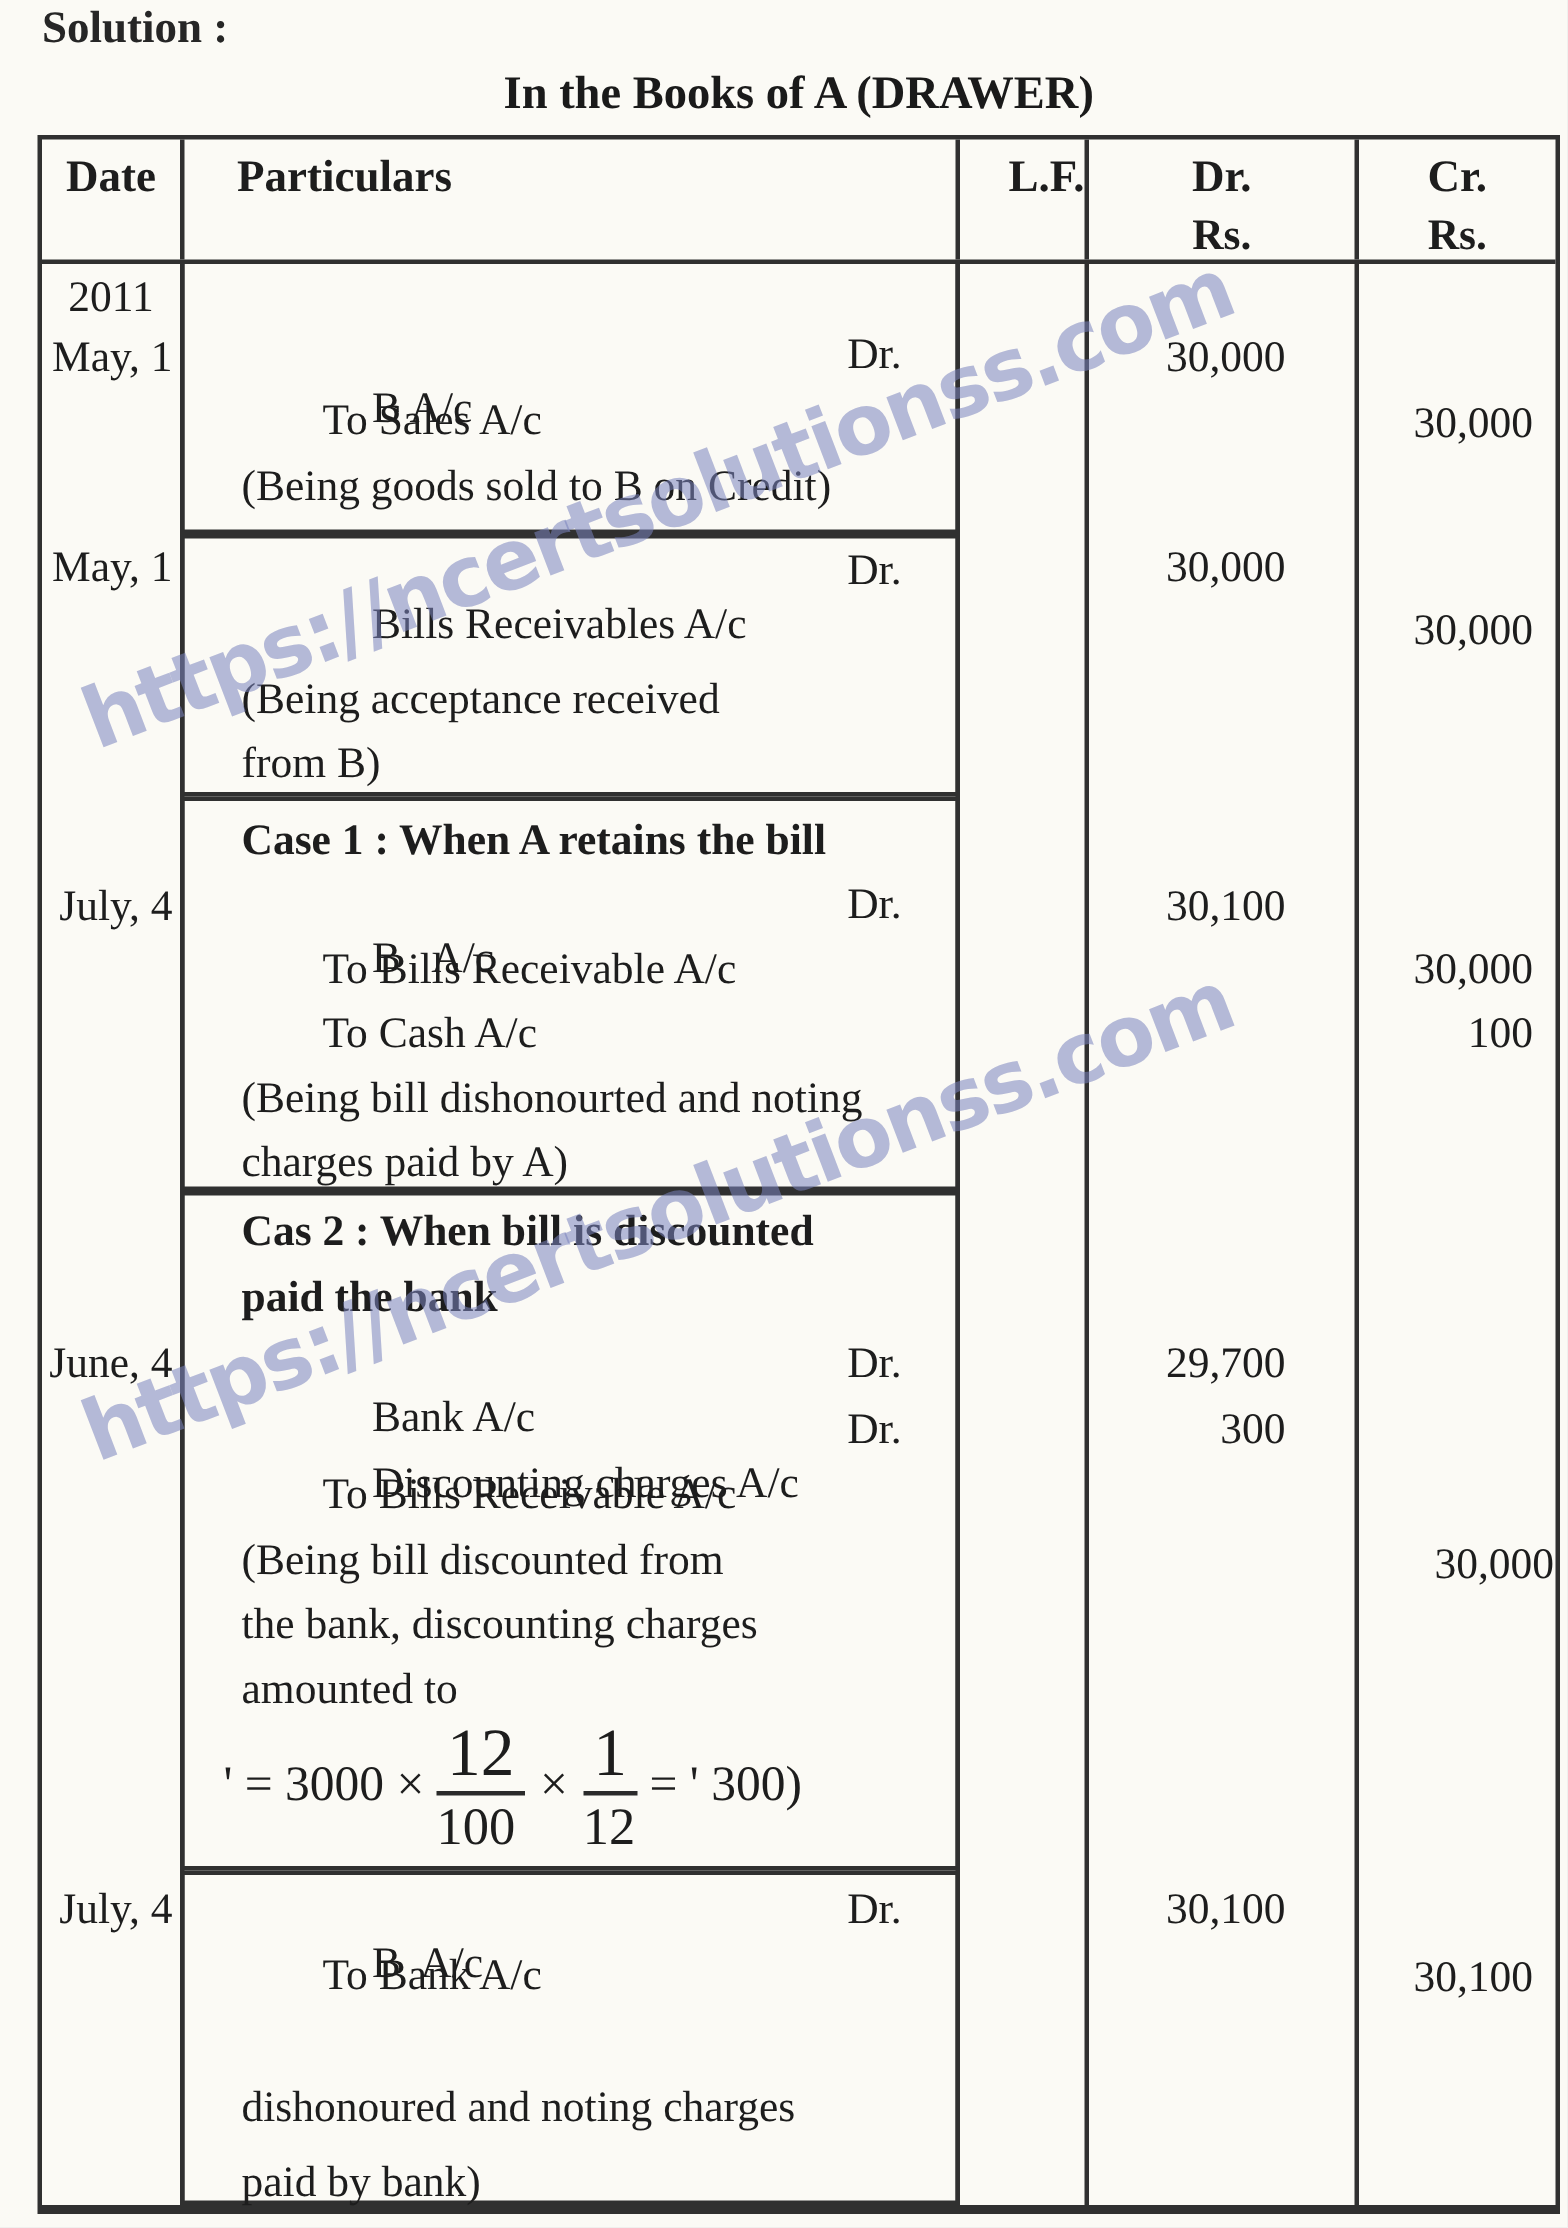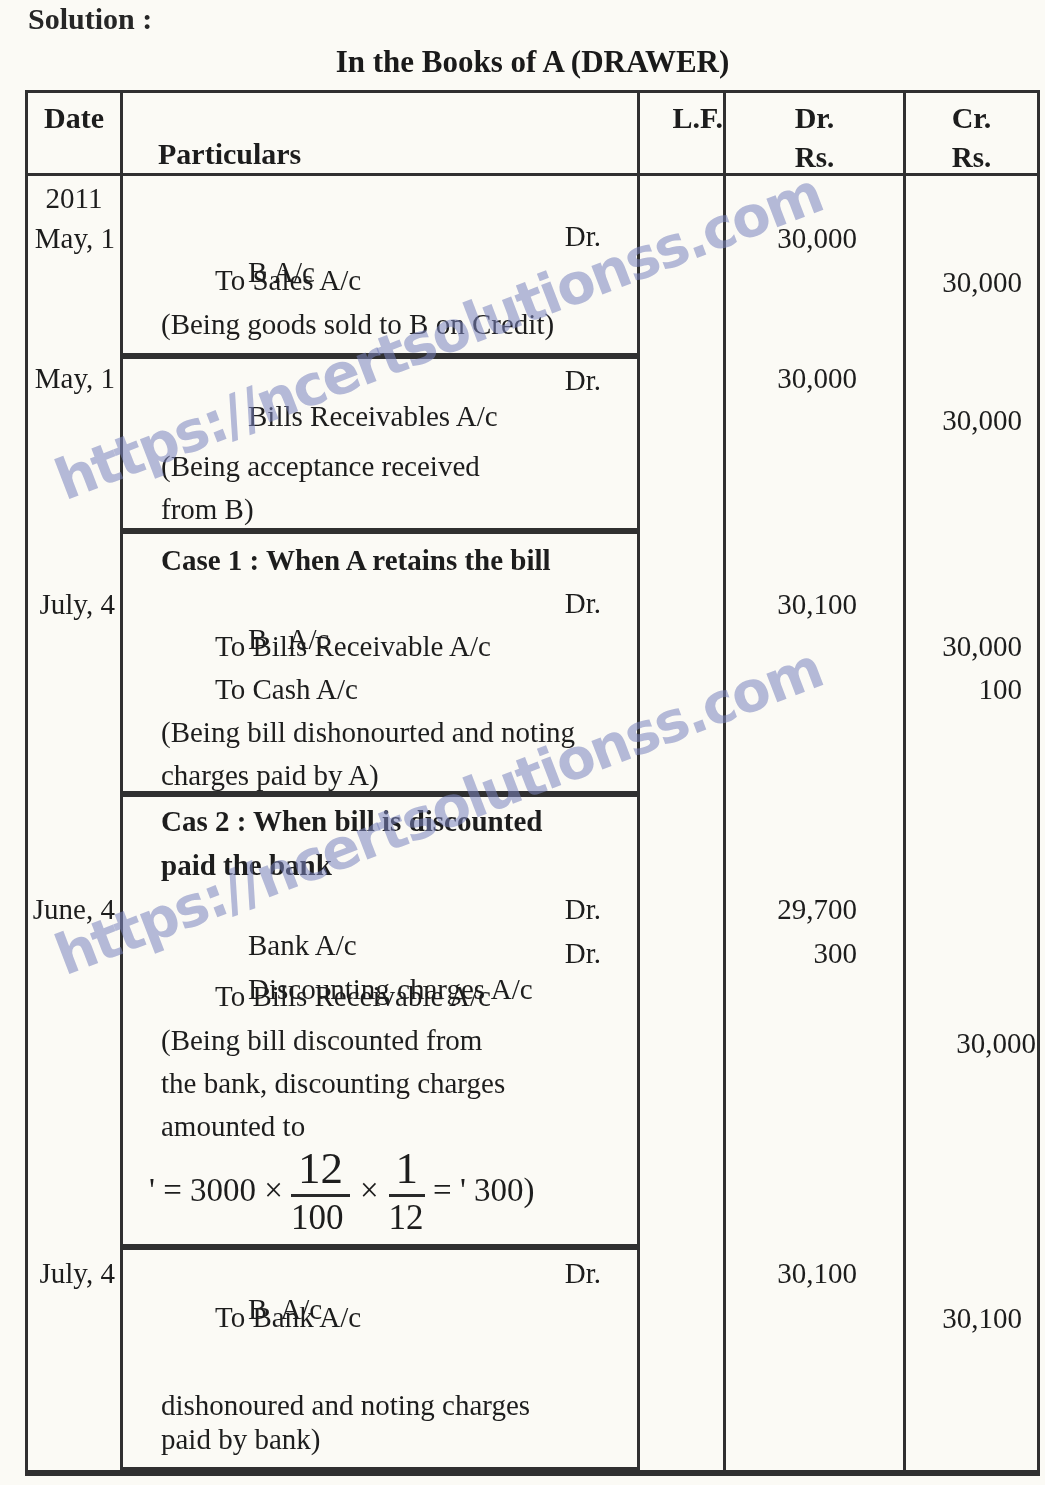--- a/index.html
+++ b/index.html
@@ -16,21 +16,21 @@
     box-sizing:border-box;border:3px solid #303030;border-bottom:6px solid #303030;
   }
   .thead{position:relative;height:80px;border-bottom:3px solid #303030;box-sizing:content-box;}
   .tbody{position:relative;height:1294px;}
 
   .vline{position:absolute;top:0;bottom:0;width:3px;background:#303030;}
   .v1{left:92px;} .v2{left:609px;} .v3{left:695px;} .v4{left:875px;}
 
   .hcell{position:absolute;top:8px;font-weight:bold;font-size:30px;white-space:pre;}
   .hc-date{left:0;width:92px;text-align:center;}
-  .hc-part{left:130px;margin-top:36px;}
+  .hc-part{left:130px;}
   .hc-lf{left:612px;width:83px;text-align:right;}
   .hc-dr{left:698px;width:177px;text-align:center;}
   .hc-cr{left:878px;width:131px;text-align:center;}
   .hcell2{top:48px;font-weight:bold;font-size:29px;}
 
   .col-date,.col-dr,.col-cr{position:absolute;top:0;height:100%;}
   .col-date{left:0;width:92px;}
   .col-dr{left:698px;width:177px;}
   .col-cr{left:878px;width:131px;}
 
@@ -171,21 +171,21 @@
           </div>
         </div>
 
         <div class="pbox box-e">
           <div class="pline ind1" style="top:5px">
             <span>B  A/c</span>
             <span class="drlab" style="top:0">Dr.</span>
           </div>
           <div class="pline ind2" style="top:49px">To Bank A/c</div>
           <div class="pline ind1" style="top:137px">dishonoured and noting charges</div>
-          <div class="pline ind1" style="top:171px">paid by bank)</div>
+          <div class="pline ind1" style="top:187px">paid by bank)</div>
         </div>
 
       </div>
 
       <div class="col-dr">
         <div class="amt" style="top:44px">30,000</div>
         <div class="amt" style="top:184px">30,000</div>
         <div class="amt" style="top:410px">30,100</div>
         <div class="amt" style="top:715px">29,700</div>
         <div class="amt" style="top:759px">300</div>

